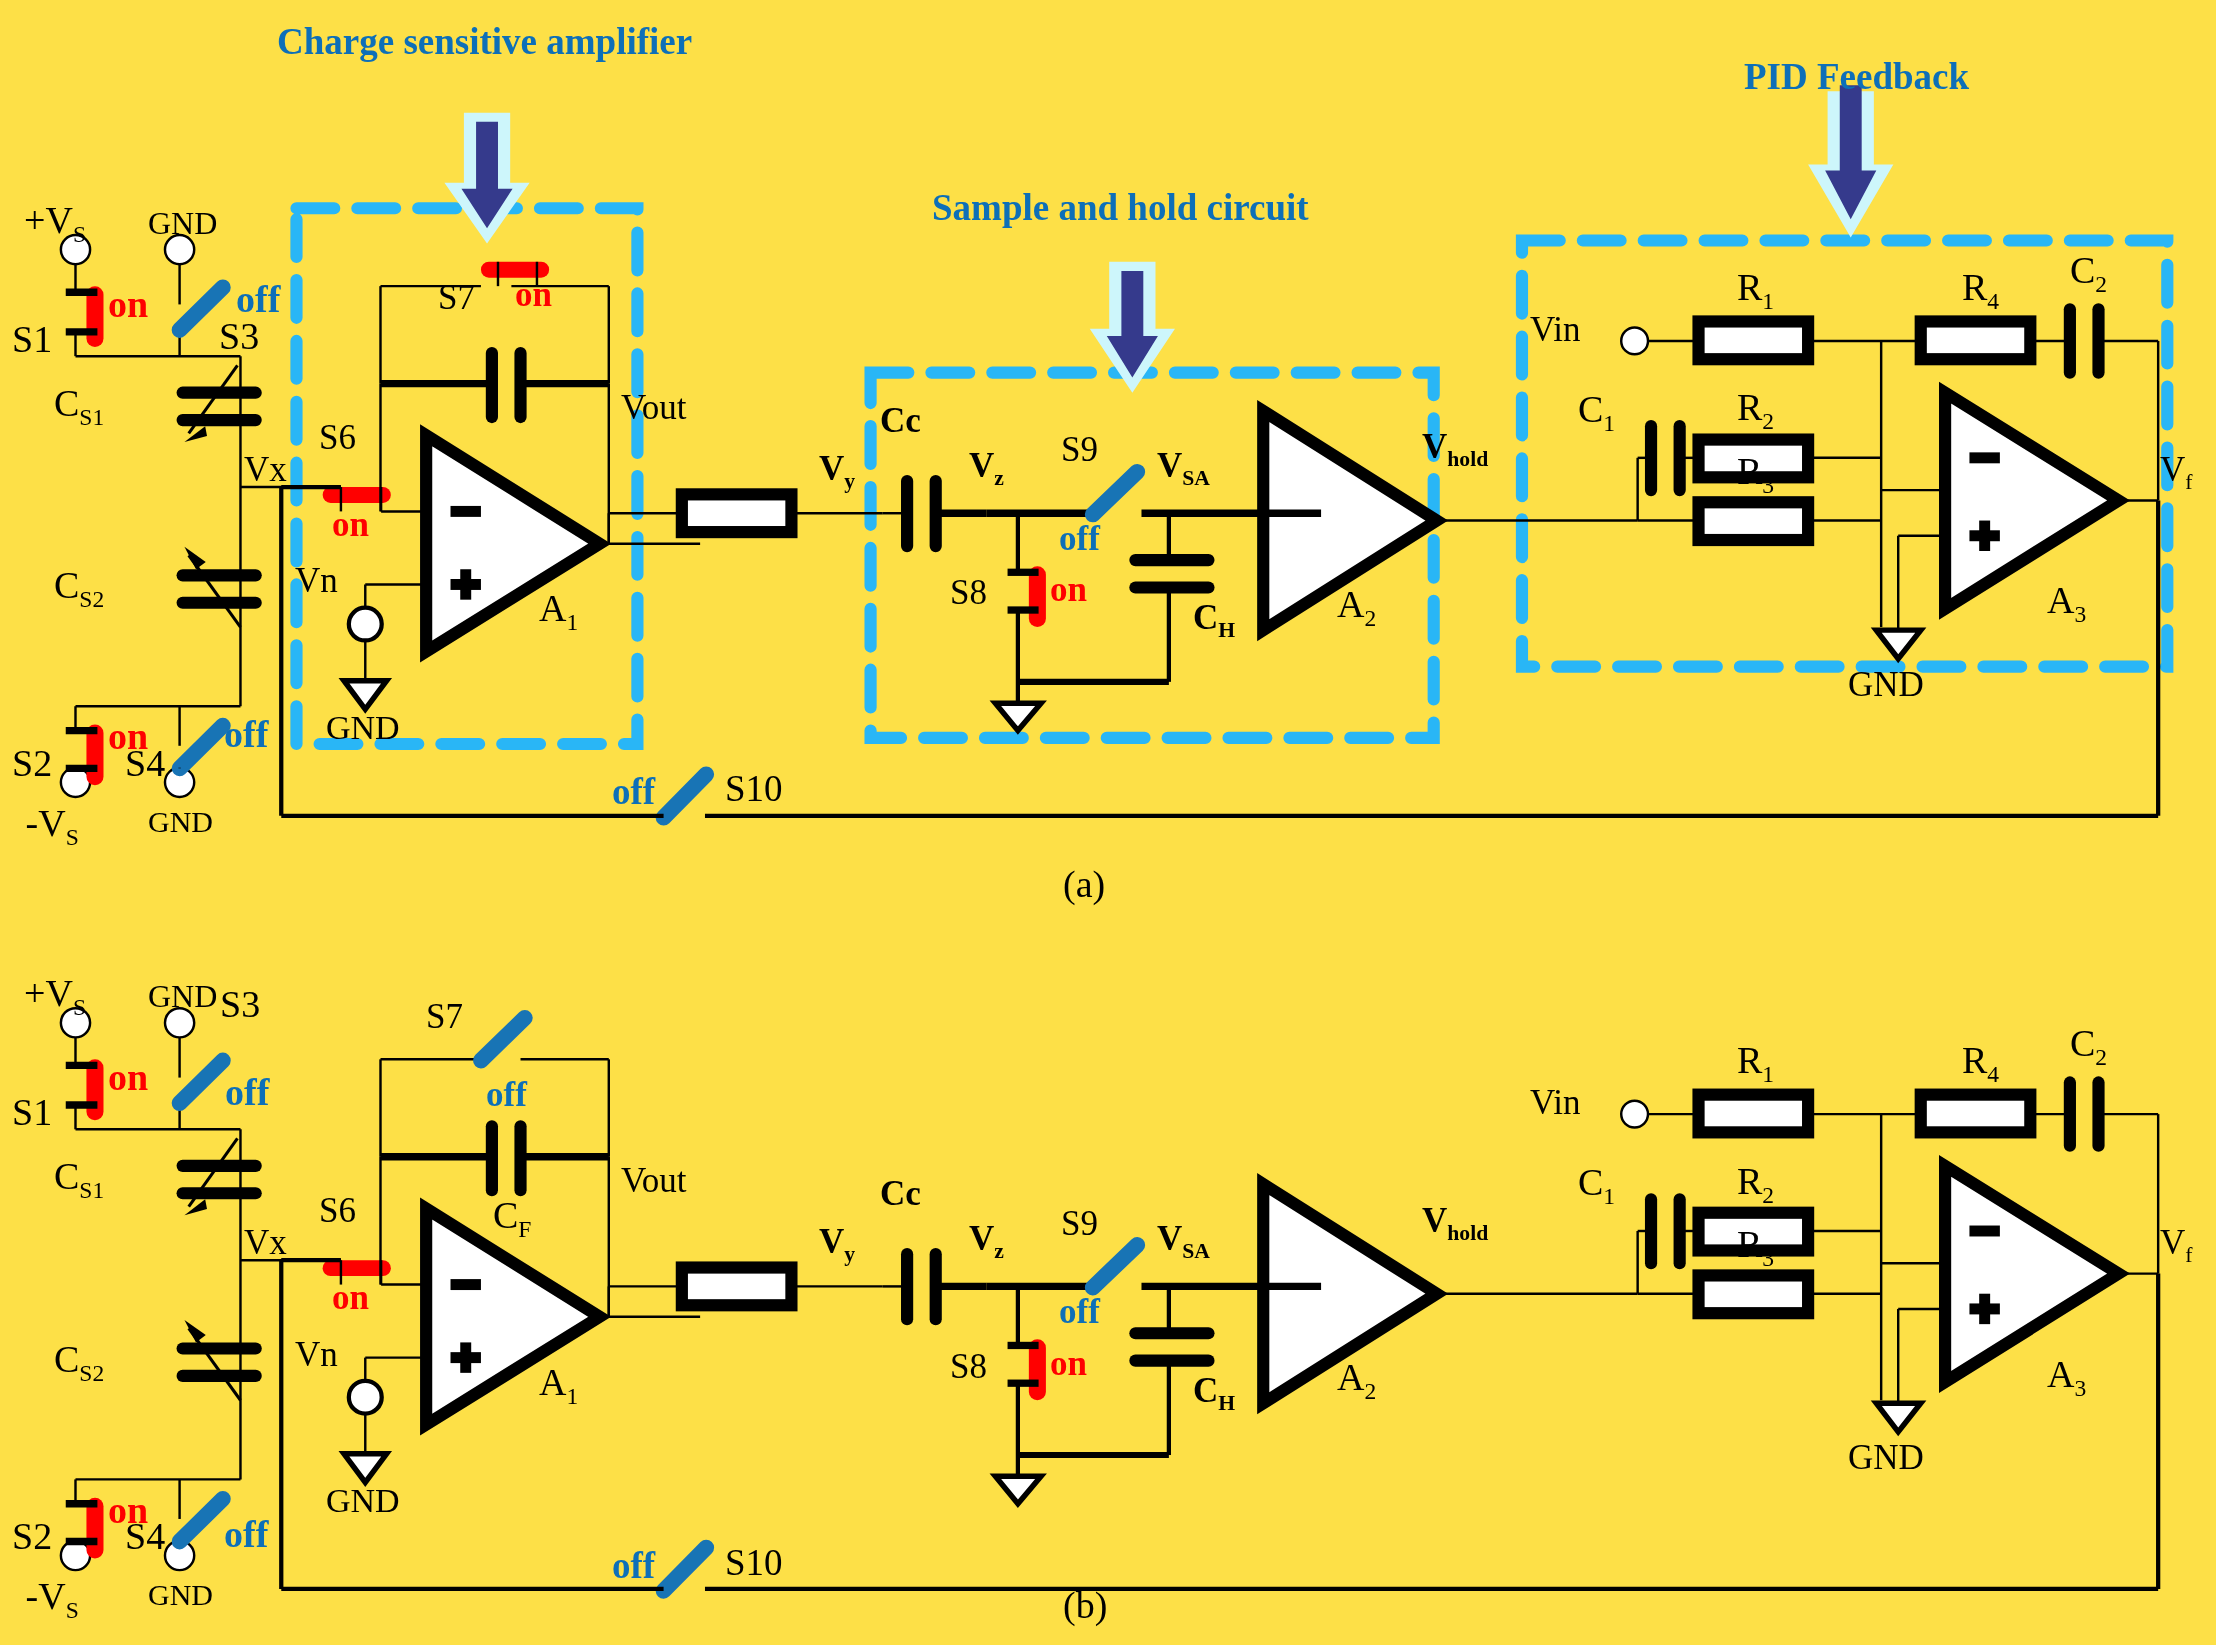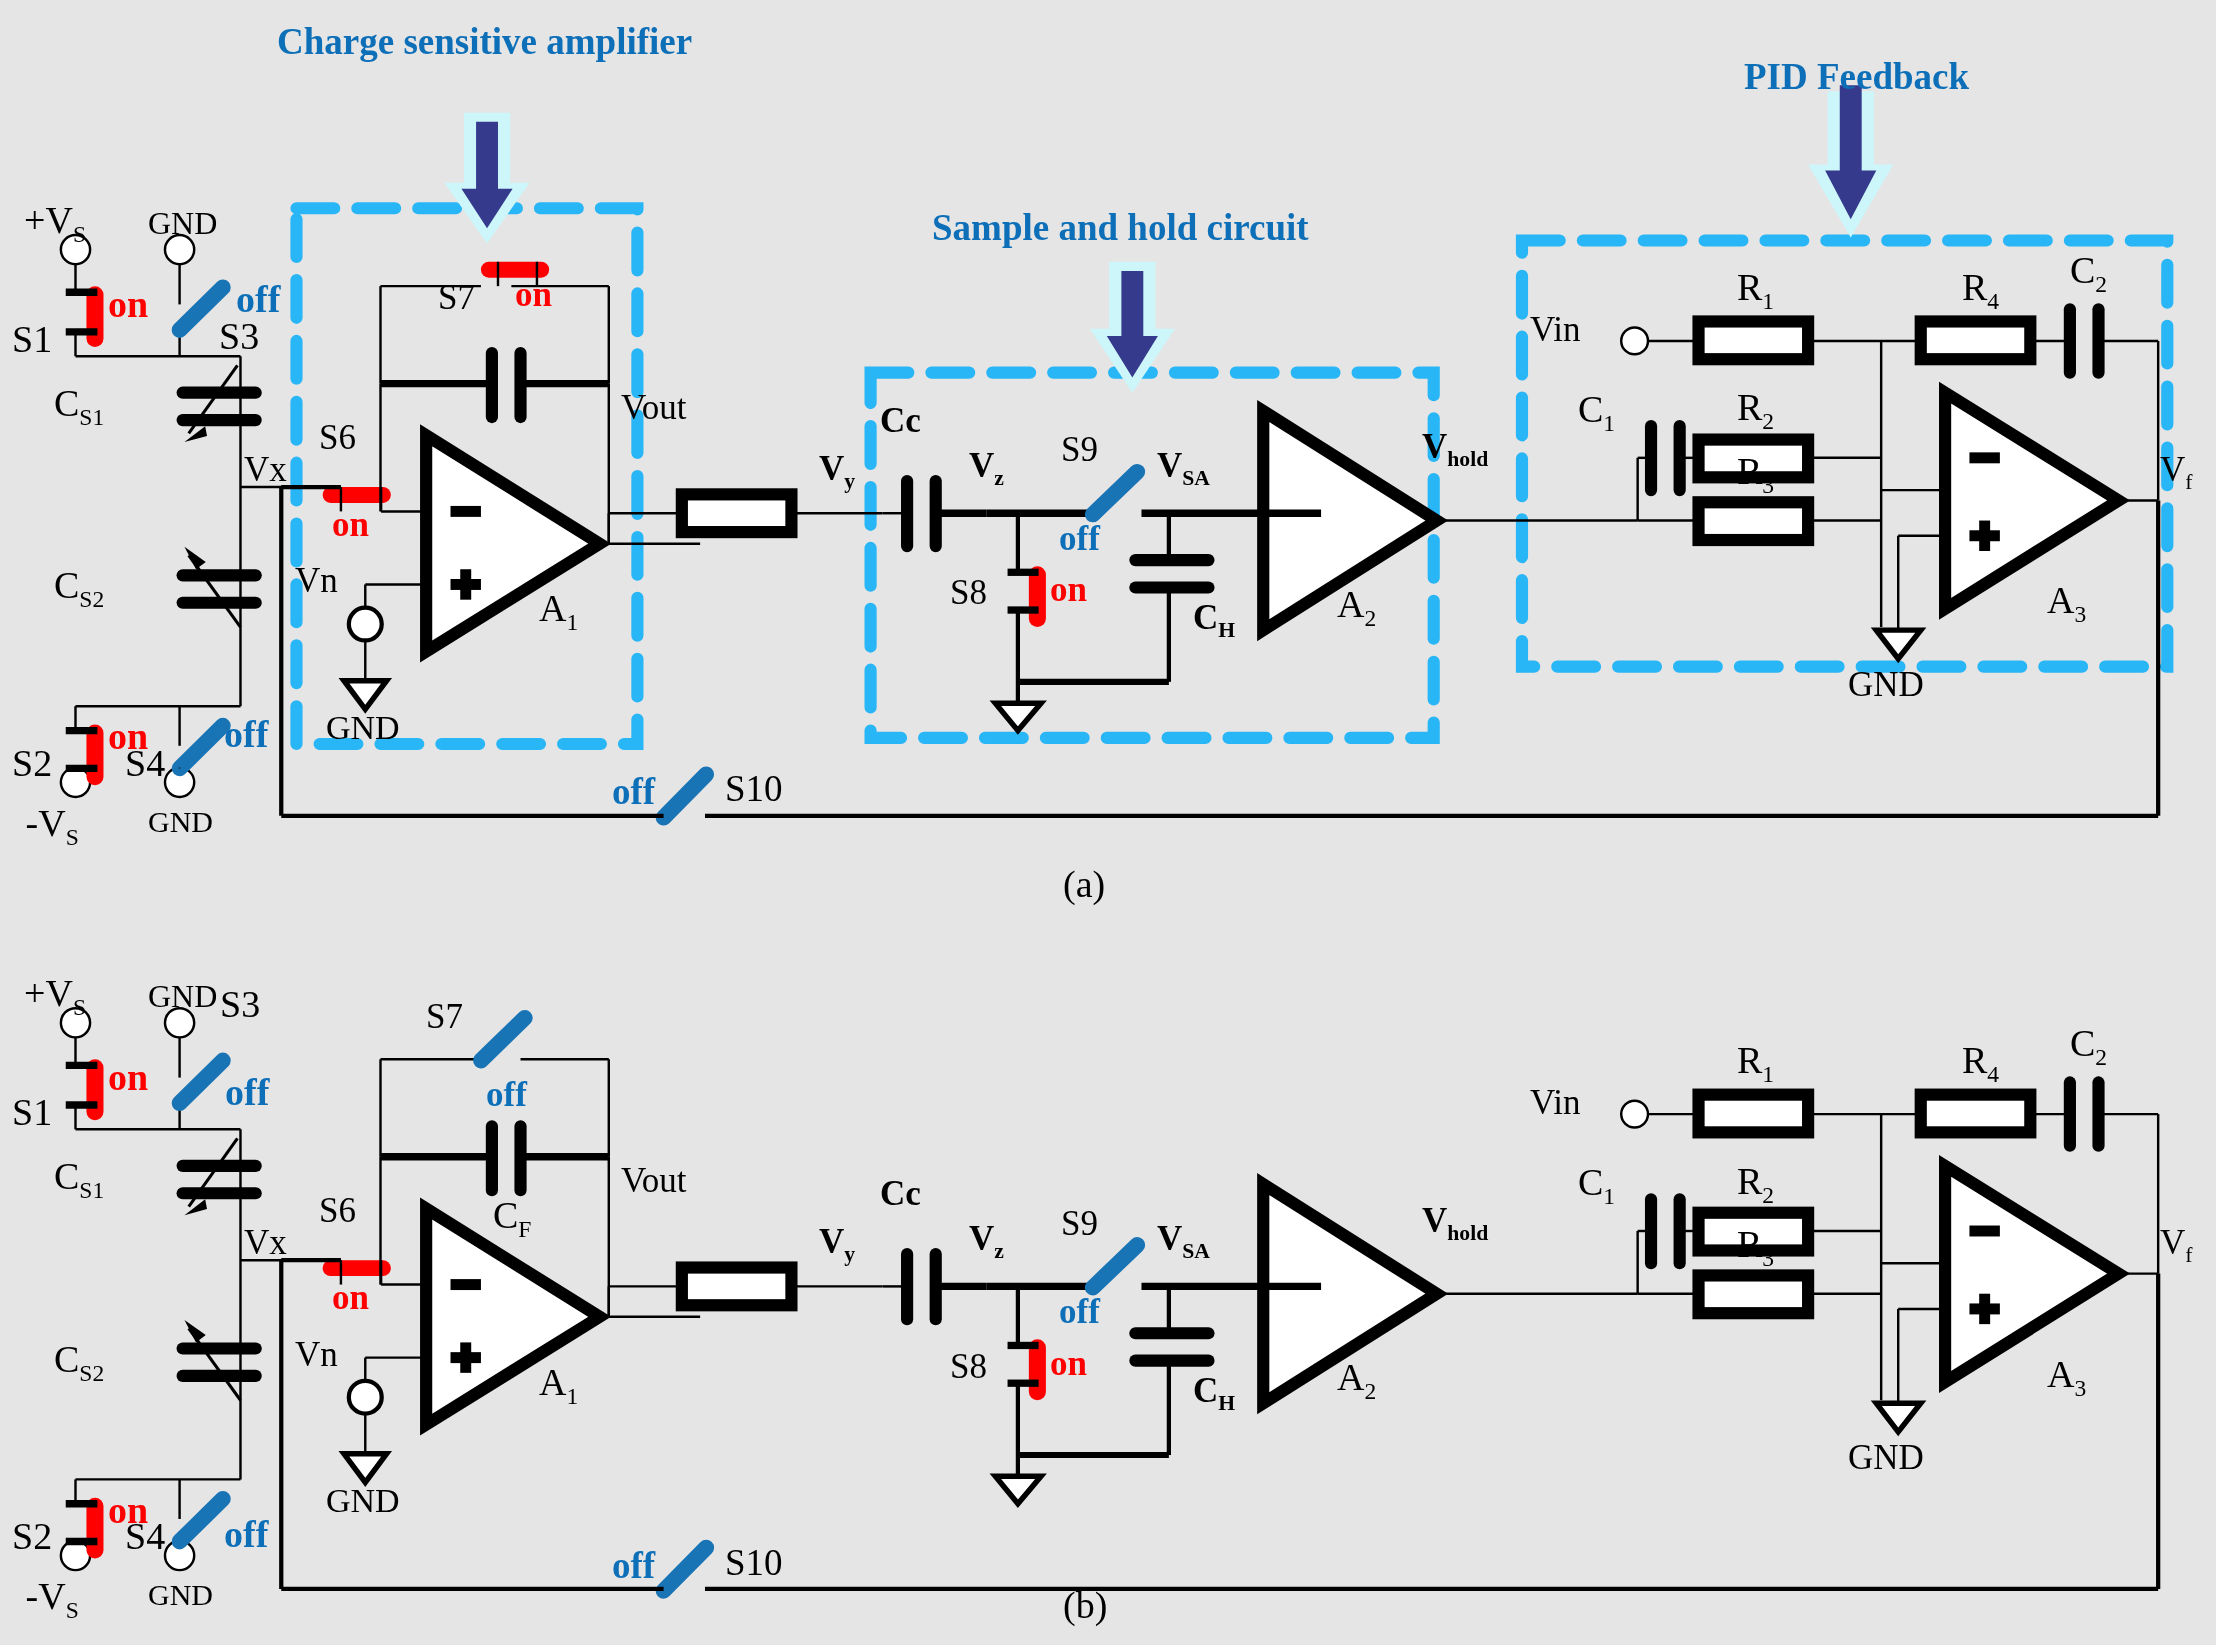--- a/index.html
+++ b/index.html
@@ -1,17 +1,17 @@
 <!DOCTYPE html>
 <html style="font-size:9.7px"><head>
 <meta charset="utf-8">
 <style>
   html,body{margin:0;padding:0;background:#fff;}
   body{font-family:"Liberation Serif",serif;}
-  #root{position:relative;width:2216px;height:1645px;background:#e5e5e5;overflow:hidden;}
+  #root{position:relative;width:2216px;height:1645px;background:#fde047;overflow:hidden;}
   svg.layer{position:absolute;left:0;top:0;width:2216px;height:1645px;}
   .lbl{position:absolute;white-space:nowrap;line-height:1;}
   .serif{font-family:"Liberation Serif",serif;}
   .blk{color:#000;}
   .red{color:#ff0000;font-weight:bold;font-family:"Liberation Serif",serif;}
   .blu{color:#0d6fb8;font-weight:bold;font-family:"Liberation Serif",serif;}
   .hdr{color:#0d6fb8;font-weight:bold;font-family:"Liberation Serif",serif;}
   .sub{font-size:0.62em;vertical-align:sub;}
   .ital{}
 </style>
@@ -426,21 +426,21 @@
     <g>
       <line x1="1090" y1="1343" x2="1160" y2="1272" stroke="#1874b5" stroke-width="26" stroke-linecap="round"></line>
     </g>
     <line x1="1090" y1="1340" x2="462" y2="1340" stroke="#000" stroke-width="7"></line>
     <line x1="462" y1="1340" x2="462" y2="800" stroke="#000" stroke-width="7"></line>
     <line x1="462" y1="800" x2="560" y2="800" stroke="#000" stroke-width="7"></line>
   </g>
 </svg>
 
 <div class="lbl hdr" style="left:277px;top:23px;font-size:37px;">Charge sensitive amplifier</div>
-<div class="lbl hdr" style="left:932px;top:209px;font-size:37px;">Sample and hold circuit</div>
+<div class="lbl hdr" style="left:932px;top:189px;font-size:37px;">Sample and hold circuit</div>
 <div class="lbl hdr" style="left:1744px;top:58px;font-size:37px;">PID Feedback</div>
 
 <div class="lbl blk serif" style="left:24px;top:201px;font-size:38px;">+V<span class="sub">S</span></div>
 <div class="lbl blk serif" style="left:148px;top:207px;font-size:32px;">GND</div>
 <div class="lbl blk serif" style="left:12px;top:320px;font-size:38px;">S1</div>
 <div class="lbl red" style="left:108px;top:285px;font-size:38px;">on</div>
 <div class="lbl blk serif" style="left:219px;top:317px;font-size:38px;">S3</div>
 <div class="lbl blu" style="left:236px;top:280px;font-size:38px;">off</div>
 
 <div class="lbl blk serif" style="left:54px;top:384px;font-size:38px;">C<span class="sub">S1</span></div>

